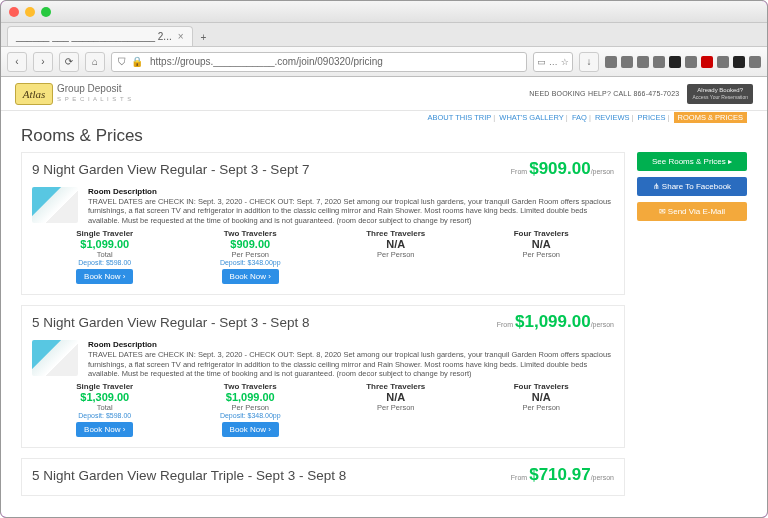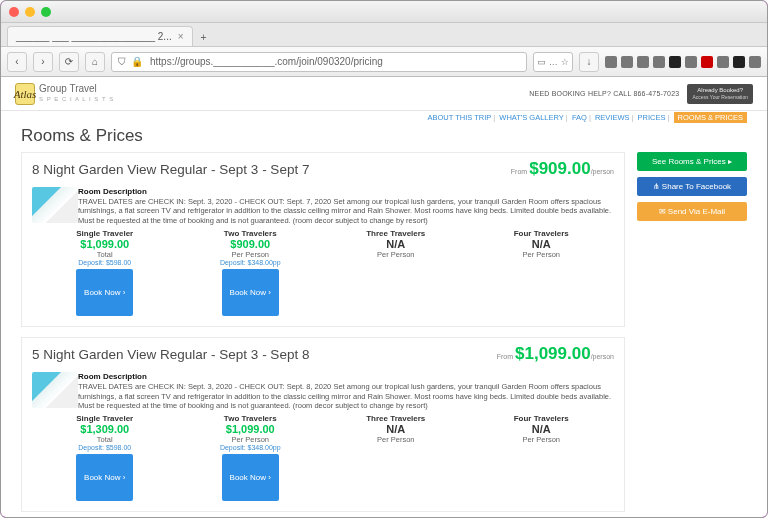--- a/index.html
+++ b/index.html
@@ -26,21 +26,21 @@
   .icons-right { display: flex; gap: 4px; }
   .ir { width: 12px; height: 12px; background: #777; border-radius: 2px; }
   .ir.dark { background: #222; }
   .ir.red { background: #cc0000; }
 
   
   .page { flex: 1; overflow: hidden; background: #fff; position: relative; }
 
   .siteheader { display: flex; align-items: center; justify-content: space-between; padding: 4px 14px; border-bottom: 1px solid #e5e5e5; height: 34px; }
   .logo { display: flex; align-items: center; gap: 4px; }
-  .logo-badge { width: 20px; height: 22px; background: #f6e27f; border: 1px solid #c1a83e; border-radius: 3px; display: flex; align-items: center; justify-content: center; font-family: cursive; font-size: 11px; color: #4a3a15; font-style: italic; }
+  .logo-badge { width: 38px; height: 22px; background: #f6e27f; border: 1px solid #c1a83e; border-radius: 3px; display: flex; align-items: center; justify-content: center; font-family: cursive; font-size: 11px; color: #4a3a15; font-style: italic; }
   .brand-text { font-size: 10px; color: #6a6a6a; line-height: 10px; }
   .brand-text .sm { font-size: 6px; color: #aaa; letter-spacing: 1px; }
   .header-right { display: flex; align-items: center; gap: 8px; }
   .help-text { font-size: 7px; color: #555; letter-spacing: 0.2px; }
   .already { background: #4a4a4a; color: #e9e9e9; font-size: 6px; line-height: 7px; padding: 3px 5px; text-align: center; border-radius: 2px; }
   .already .sub { font-size: 5px; color: #ccc; }
 
   .navlinks { text-align: right; font-size: 7.5px; color: #bbb; padding: 2px 20px; }
   .navlinks a { color: #3b8fd6; text-decoration: none; }
   .navlinks .sep { color: #bbb; margin: 0 2px; }
@@ -52,33 +52,33 @@
 
   h1.rp { font-size: 17px; font-weight: 400; color: #444; margin: 2px 0 6px; }
 
   .card { border: 1px solid #eaeaea; padding: 6px 10px 10px; margin-bottom: 10px; }
   .card-head { display: flex; align-items: baseline; justify-content: space-between; gap: 6px; }
   .card-title { font-size: 13.5px; font-weight: 400; color: #4a4a4a; line-height: 1.2; flex: 1; }
   .from { font-size: 7px; color: #888; margin-right: 2px; }
   .card-price { font-size: 17px; color: #00c853; font-weight: 700; }
   .pp { font-size: 7px; color: #888; }
 
-  .card-body { display: flex; margin-top: 8px; }
+  .card-body { display: flex; gap: 10px; margin-top: 8px; }
   .thumb { width: 46px; height: 36px; background: linear-gradient(135deg,#58c7e2 35%,#e8f3f3 36%,#ffffff 60%,#f0f0f0 61%); border-radius: 2px; flex-shrink: 0; }
   .desc { font-size: 7.5px; color: #555; line-height: 1.25; }
   .desc b { font-size: 8px; color: #111; }
 
   .price-grid { display: flex; margin-top: 4px; text-align: center; }
   .pcol { flex: 1; font-size: 7.5px; color: #555; }
   .pcol .lbl { font-weight: bold; font-size: 8px; color: #333; }
   .pcol .amt { color: #00c853; font-weight: bold; font-size: 11px; }
   .pcol .amt.na { color: #333; }
   .pcol .sub { color: #666; }
   .pcol .dep { color: #3b8fd6; font-size: 7px; }
-  .book-btn { background: #2d8fe6; color: #fff; font-size: 8px; padding: 19px 8px; border: none; border-radius: 2px; margin-top: 3px; display: inline-block; }
+  .book-btn { background: #2d8fe6; color: #fff; font-size: 8px; padding: 3px 8px; border: none; border-radius: 2px; margin-top: 3px; display: inline-block; }
 
   .sbtn { text-align: center; font-size: 8px; color: #fff; padding: 5px 12px; border-radius: 2px; }
   .sbtn.green { background: #00b050; }
   .sbtn.blue { background: #2a6cbf; }
   .sbtn.orange { background: #f3a93c; }
 </style>
 </head>
 <body>
 
 <div class="window">
@@ -126,21 +126,21 @@
       <div class="ir"></div>
     </div>
   </div>
 
   <div class="page">
 
     <div class="siteheader">
       <div class="logo">
         <div class="logo-badge">Atlas</div>
         <div class="brand-text">
-          <div>Group Travel</div>
+          <div>Group Deposit</div>
           <div class="sm">S P E C I A L I S T S</div>
         </div>
       </div>
       <div class="header-right">
         <span class="help-text">NEED BOOKING HELP? CALL 866-475-7023</span>
         <div class="already">
           <div>Already Booked?</div>
           <div class="sub">Access Your Reservation</div>
         </div>
       </div>
@@ -154,21 +154,21 @@
       <a>PRICES</a><span class="sep">|</span>
       <span class="active">ROOMS &amp; PRICES</span>
     </div>
 
     <div class="maincol">
       <div class="left">
         <h1 class="rp">Rooms &amp; Prices</h1>
         <div id="rooms-container">
             <div class="card">
               <div class="card-head">
-                <div class="card-title">8 Night Garden View Regular - Sept 3 - Sept 7</div>
+                <div class="card-title">9 Night Garden View Regular - Sept 3 - Sept 7</div>
                 <div><span class="from">From</span><span class="card-price">$909.00</span><span class="pp">/person</span></div>
               </div>
               <div class="card-body">
                 <div class="thumb"></div>
                 <div class="desc"><b>Room Description</b><br>TRAVEL DATES are CHECK IN: Sept. 3, 2020 - CHECK OUT: Sept. 7, 2020 Set among our tropical lush gardens, your tranquil Garden Room offers spacious furnishings, a flat screen TV and refrigerator in addition to the classic ceiling mirror and Rain Shower. Most rooms have king beds. Limited double beds available. Must be requested at the time of booking and is not guaranteed. (room decor subject to change by resort)</div>
               </div>
               <div class="price-grid">
                 <div class="pcol"><div class="lbl">Single Traveler</div><div class="amt">$1,099.00</div><div class="sub">Total</div><div class="dep">Deposit: $598.00</div><button class="book-btn">Book Now ›</button></div>
                 <div class="pcol"><div class="lbl">Two Travelers</div><div class="amt">$909.00</div><div class="sub">Per Person</div><div class="dep">Deposit: $348.00pp</div><button class="book-btn">Book Now ›</button></div>
                 <div class="pcol">

